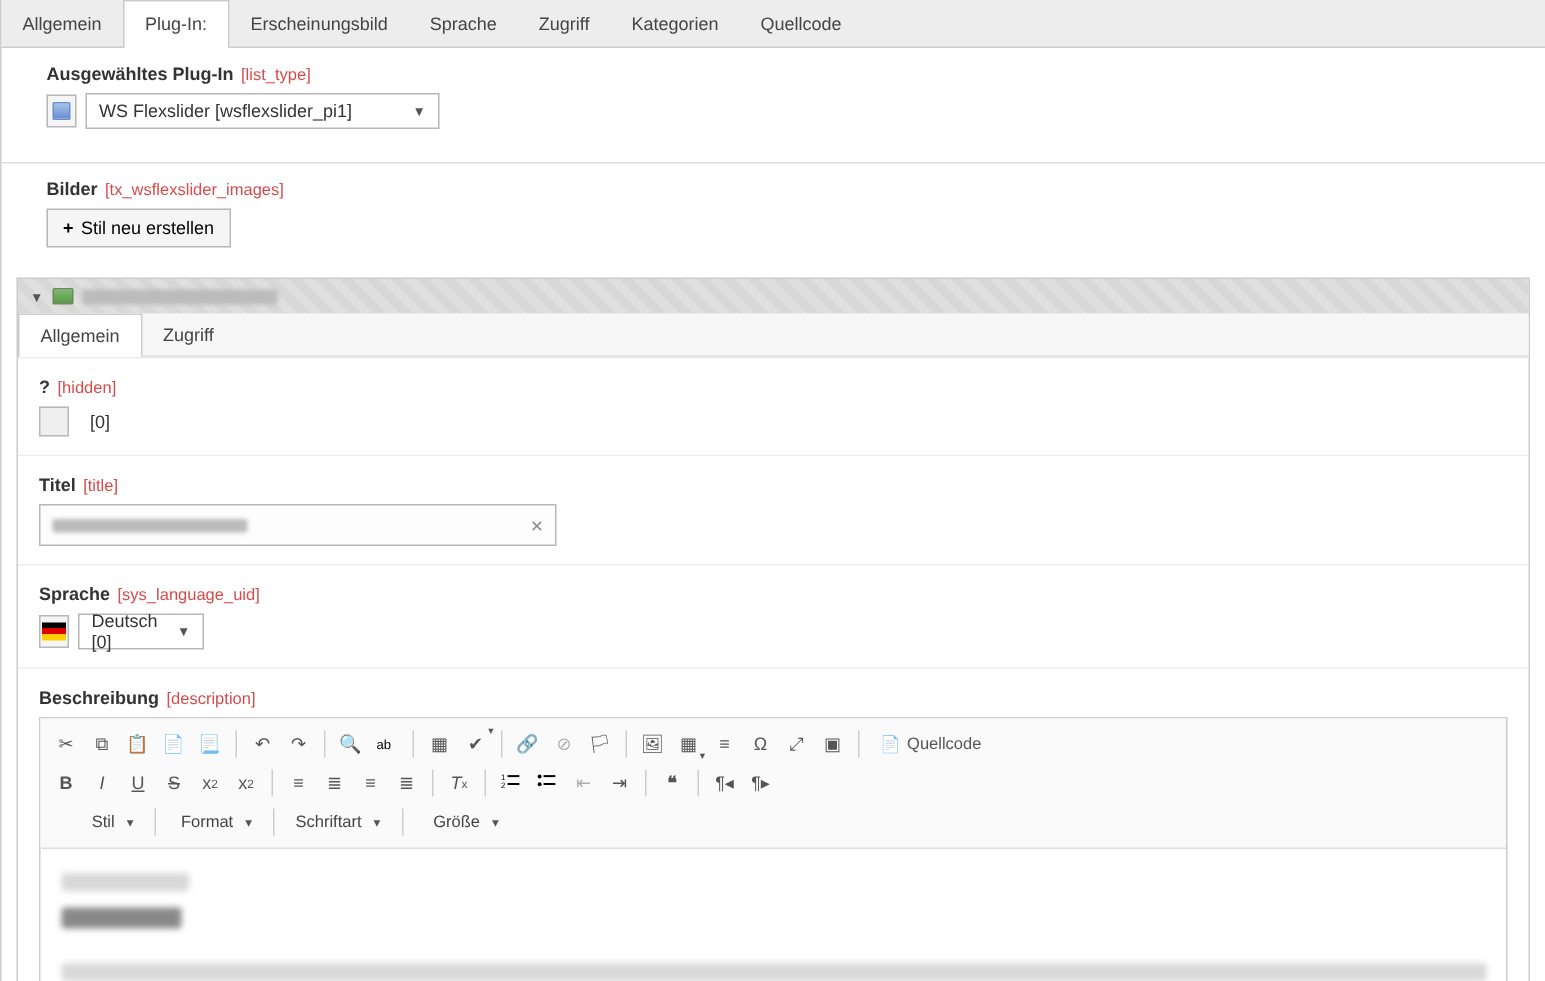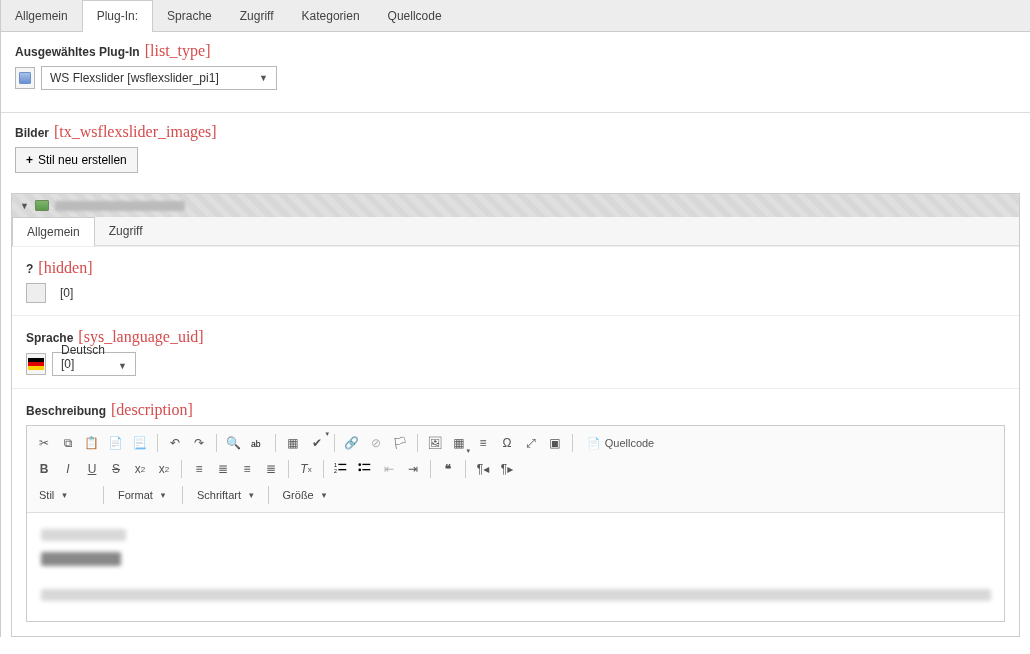--- a/index.html
+++ b/index.html
@@ -20,23 +20,23 @@
       color: #444;
       border-top: 1px solid transparent;
     }
     .tab.active {
       background: #fff;
       border-top: 1px solid #ccc;
       border-left: 1px solid #ccc;
       border-right: 1px solid #ccc;
       margin-bottom: -1px;
     }
-    .pad { padding: 10px 14px; }
+    .pad { padding: 10px 30px; }
     .field-label { font-weight: bold; font-size: 12px; margin-bottom: 6px; display: flex; align-items: baseline; gap: 5px; }
-    .tech-name { color: #d64b4b; font-family: Liberation Serif, serif; font-size: 16px; font-weight: normal; }
+    .tech-name { color: #d64b4b; font-family: Liberation Sans, sans-serif; font-size: 11px; font-weight: normal; }
     .row { display: flex; gap: 6px; align-items: center; }
     .icon-box {
       width: 20px; height: 22px;
       border: 1px solid #b7b7b7;
       display: flex; align-items: center; justify-content: center;
       background: #f5f5f5; font-size: 11px;
     }
     .plugin-icon-inner { width: 12px; height: 12px; border: 1px solid #6a8fcf; background: linear-gradient(#a6c2e8,#6a8fcf); border-radius:1px;}
     .select {
       border: 1px solid #b7b7b7;
@@ -108,37 +108,38 @@
       font-size:12px; color:#555;
       cursor:pointer;
       border-radius:2px;
     }
     .sep { width:1px; height:18px; background:#ccc; margin:0 4px;}
     .tb-src { width:auto; padding:0 8px; font-size:11px; display:flex; gap:4px; align-items:center;}
     .tb-combo {
       min-width:62px; height:22px;
       border:0; background:transparent;
       font-size:11px; color:#444;
-      display:flex; align-items:center; justify-content:flex-start;
+      display:flex; align-items:center; justify-content:flex-end;
       padding:0 6px; cursor:pointer;
     }
     .rte-body { padding:14px; min-height:100px; font-size:13px; line-height:1.6;}
     .blur-line { filter: blur(2.2px); color:#999; background:#d8d8d8; border-radius:2px; display:inline-block; height:12px;}
     .blur-bold { filter: blur(2px); background:#888; height:14px; display:inline-block; border-radius:2px;}
     
     .svg-icon { width:14px; height:14px; }
   </style>
 </head>
 <body>
 
 <div class="main-border">
 
   <div class="tabs">
     <div class="tab">Allgemein</div>
     <div class="tab active">Plug-In:</div>
+    <div class="tab">Erscheinungsbild</div>
     <div class="tab">Sprache</div>
     <div class="tab">Zugriff</div>
     <div class="tab">Kategorien</div>
     <div class="tab">Quellcode</div>
   </div>
 
   <div class="pad">
     <div class="field-label">
       <b>Ausgewähltes Plug-In</b>
       <span class="tech-name">[list_type]</span>
@@ -183,31 +184,41 @@
       <div class="inline-label">
         <b>?</b>
         <span class="tech-name">[hidden]</span>
       </div>
       <div class="row" style="gap:14px;">
         <span class="check"></span>
         <span>[0]</span>
       </div>
     </div>
 
+    <div class="section">
+      <div class="inline-label">
+        <b>Titel</b>
+        <span class="tech-name">[title]</span>
+      </div>
+      <div class="text-input">
+        <span class="blurred" style="width:130px; height:9px;"></span>
+        <span class="clear-x">×</span>
+      </div>
+    </div>
 
     <div class="section">
       <div class="inline-label">
         <b>Sprache</b>
         <span class="tech-name">[sys_language_uid]</span>
       </div>
       <div class="row">
         <div class="icon-box">
             <span class="flag flag-de"></span>
           </div>
-        <div class="select" style="width:84px;align-items:flex-end;">
+        <div class="select" style="width:84px;">
           <span>Deutsch [0]</span>
           <span class="chevron">▼</span>
         </div>
       </div>
     </div>
 
     <div class="section" style="padding-bottom:14px;">
       <div class="inline-label">
         <b>Beschreibung</b>
         <span class="tech-name">[description]</span>

